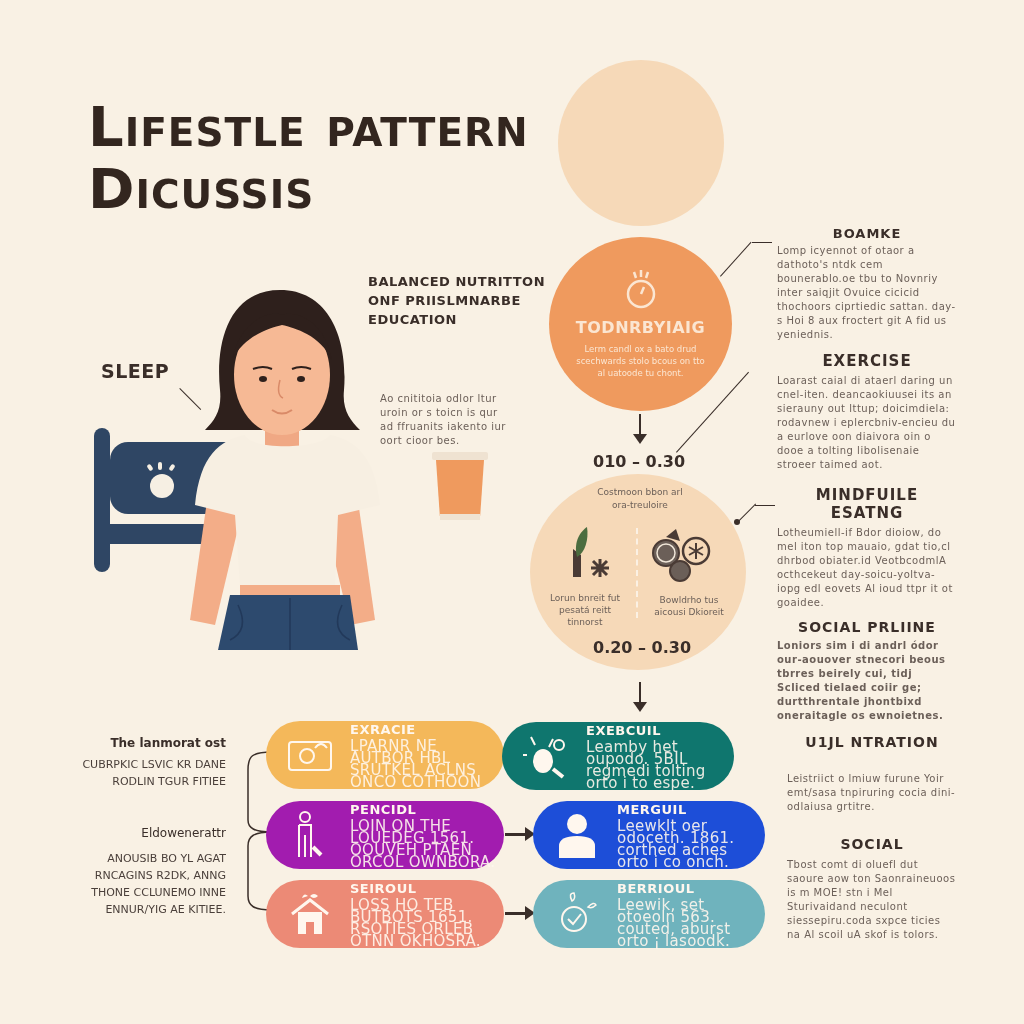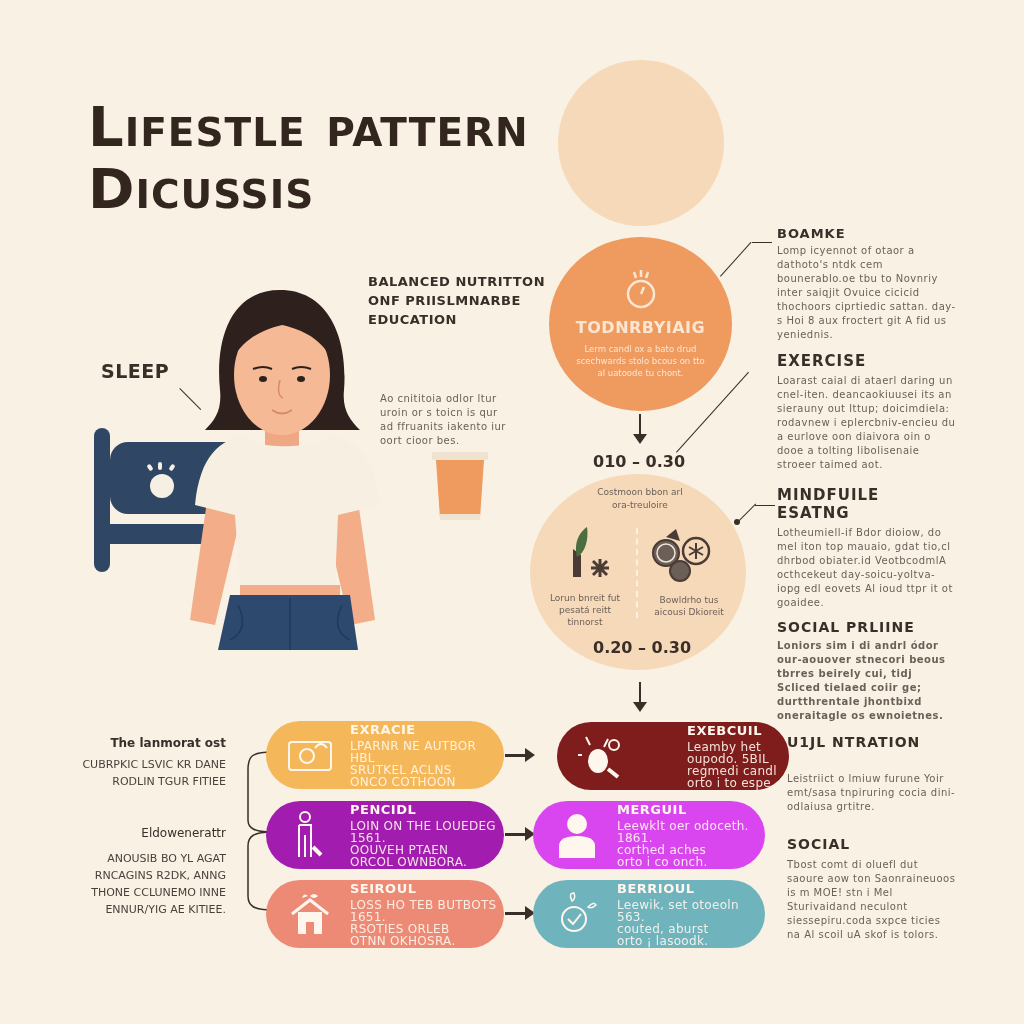--- a/index.html
+++ b/index.html
@@ -12,39 +12,39 @@
   .abs { position: absolute; }
   .title {
     left: 88px; top: 96px; font-size: 56px; line-height: 62px;
     font-weight: bold; letter-spacing: 1px; color: #33261f; z-index: 3;
     font-variant: small-caps; text-transform: lowercase;
   }
   .title div::first-letter { text-transform: uppercase; }
   .deco-circle { border-radius: 50%; }
   .h-label { font-weight: bold; font-size: 15px; letter-spacing: 0.5px; color: #3a2e29; }
   .body-text { font-size: 10px; line-height: 14px; color: #6b5f58; letter-spacing: 0.5px; }
-  .right-h { font-weight: bold; font-size: 15px; letter-spacing: 1px; color: #3a2e29; }
+  .right-h { font-weight: bold; font-size: 15px; letter-spacing: 1px; color: #3a2e29; text-align: center; }
   .line { position: absolute; background: #3a2e29; height: 1.2px; transform-origin: 0 0; }
   .arrow-down { position: absolute; width: 2px; background: #3a2e29; }
   .arrow-down::after {
     content: ""; position: absolute; left: -6px; bottom: -8px;
     border-left: 7px solid transparent; border-right: 7px solid transparent; border-top: 10px solid #3a2e29;
   }
   .arrow-right { position: absolute; height: 3px; background: #3a2e29; }
   .arrow-right::after {
     content: ""; position: absolute; right: -8px; top: -6px;
     border-top: 7.5px solid transparent; border-bottom: 7.5px solid transparent; border-left: 10px solid #3a2e29;
   }
   .pill {
     position: absolute; height: 68px; border-radius: 34px; display: flex; align-items: center;
     color: #fff7ee; box-sizing: border-box; padding-left: 20px;
   }
   .pill .icon { width: 48px; height: 48px; display: flex; align-items: center; justify-content: center; margin-right: 16px; flex: 0 0 48px; }
   .pill .ptitle { font-size: 13px; font-weight: bold; letter-spacing: 0.5px; margin-bottom: 3px; }
-  .pill .ptext { font-size: 12px; line-height: 12px; opacity: 0.9; letter-spacing: 0.3px; }
+  .pill .ptext { font-size: 15px; line-height: 12px; opacity: 0.9; letter-spacing: 0.3px; }
   .left-block { text-align: right; }
 </style>
 </head>
 <body>
 
 <div class="abs deco-circle" style="left:558px; top:60px; width:166px; height:166px; background:#f6d9b8;"></div>
 
 <div class="abs title">
   <div>Lifestle Pattern</div>
   <div>Dicussis</div>
@@ -226,37 +226,37 @@
     <div class="ptext">LOSS HO TEB BUTBOTS 1651.</div>
     <div class="ptext">RSOTIES ORLEB</div>
     <div class="ptext">OTNN OKHOSRA.</div>
   </div>
 </div>
 
 <div class="arrow-right" style="left:505px; top:754px; width:22px;"></div>
 <div class="arrow-right" style="left:505px; top:833px; width:22px;"></div>
 <div class="arrow-right" style="left:505px; top:912px; width:22px;"></div>
 
-<div class="pill" style="left:557px; top:722px; width:232px; background:#7f1d1d;gap:46px;">
+<div class="pill" style="left:502px; top:722px; width:232px; background:#0f766e;">
   <div class="icon">
     <svg width="46" height="46" viewBox="0 0 46 46">
         <ellipse cx="20" cy="28" rx="10" ry="12" fill="#fff7ee"></ellipse>
         <path d="M26 14 L30 6 M12 12 L8 4 M4 22 L-2 22" stroke="#fff7ee" stroke-width="2"></path>
         <circle cx="36" cy="12" r="5" stroke="#fff7ee" stroke-width="2" fill="none"></circle>
         <path d="M30 36 L40 44" stroke="#fff7ee" stroke-width="4"></path>
       </svg>
   </div>
   <div>
     <div class="ptitle">EXEBCUIL</div>
     <div class="ptext">Leamby het oupodo. 5BIL</div>
-    <div class="ptext">regmedi candl</div>
+    <div class="ptext">regmedi tolting</div>
     <div class="ptext">orto i to espe.</div>
   </div>
 </div>
-<div class="pill" style="left:533px; top:801px; width:232px; background:#d946ef;">
+<div class="pill" style="left:533px; top:801px; width:232px; background:#1d4ed8;">
   <div class="icon">
     <svg width="40" height="46" viewBox="0 0 40 46">
         <circle cx="20" cy="12" r="10" fill="#fff7ee"></circle>
         <path d="M2 46 L2 34 Q2 24 20 24 Q38 24 38 34 L38 46 Z" fill="#fff7ee"></path>
       </svg>
   </div>
   <div>
     <div class="ptitle">MERGUIL</div>
     <div class="ptext">Leewklt oer odoceth. 1861.</div>
     <div class="ptext">corthed aches</div>

